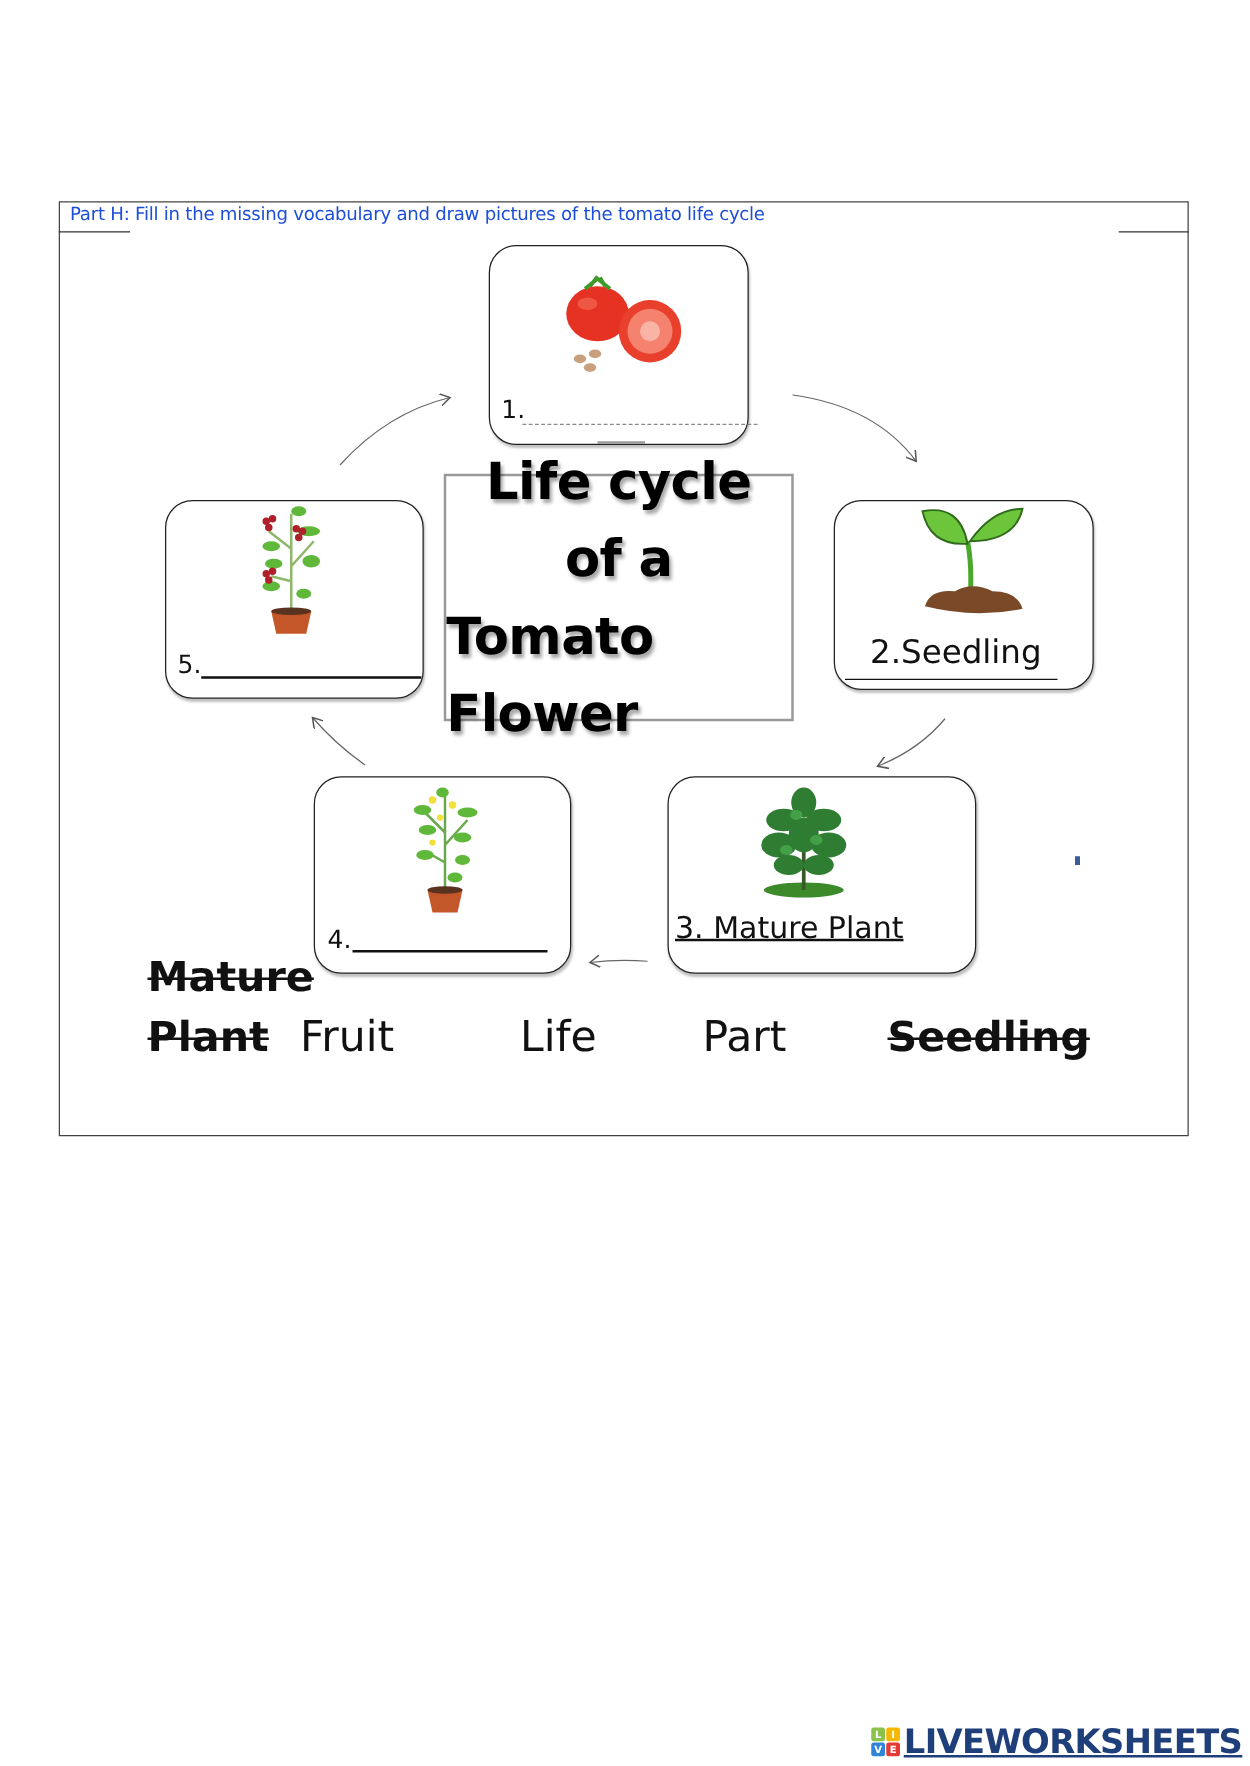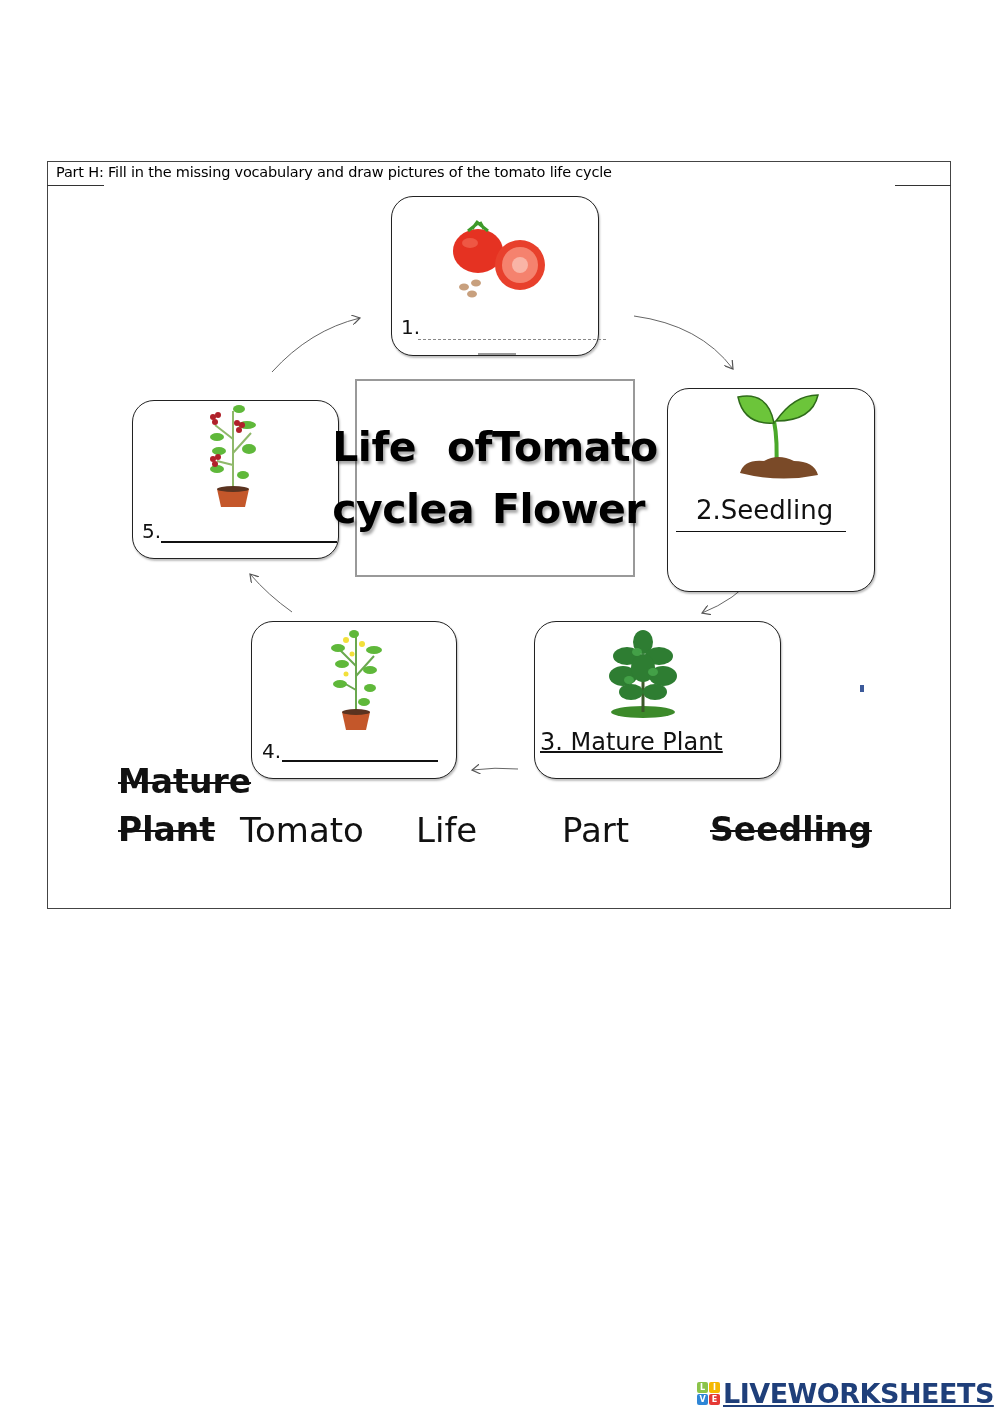--- a/index.html
+++ b/index.html
@@ -6,41 +6,41 @@
   body {
     width: 1000px; height: 1413px; background: #ffffff; position: relative;
     overflow: hidden; font-family: "DejaVu Sans", sans-serif; color: #111;
   }
   .abs { position: absolute; }
   .frame {
     left: 47px; top: 161px; width: 904px; height: 748px;
     border: 1px solid #444; box-sizing: border-box;
   }
   .instr {
-    left: 56px; top: 164px; font-size: 14.5px; color: #000000;
+    left: 56px; top: 164px; font-size: 14.5px; color: #1d4ed8;
     font-family: "DejaVu Sans", sans-serif; letter-spacing: -0.2px;
   }
   .rule-l { left: 47px; top: 185px; width: 57px; height: 1px; background: #333; }
   .rule-r { left: 895px; top: 185px; width: 56px; height: 1px; background: #333; }
 
   .card {
     border: 1.5px solid #222; border-radius: 22px; background: #fff;
     box-sizing: border-box;
     box-shadow: 1px 2px 2px rgba(0,0,0,0.25);
   }
   .label {
     font-family: "DejaVu Sans", sans-serif; font-size: 20px; color: #111;
   }
   .blank { height: 0; border-bottom: 2px solid #111; }
   .blank.dotted { border-bottom: 1px dashed #888; }
 
   .title-box {
     left: 355px; top: 379px; width: 280px; height: 198px;
     border: 2px solid #999; box-sizing: border-box; background: #fff;
-    display: flex; flex-direction: row; align-items: center; justify-content: center;
+    display: flex; flex-direction: column; align-items: center; justify-content: center;
   }
   .title-line {
     font-family: "DejaVu Sans", sans-serif; font-weight: bold; font-size: 41px;
     line-height: 62px; text-shadow: 2px 3px 3px rgba(0,0,0,0.35); color: #000;
     letter-spacing: -0.5px;
   }
 
   .word {
     font-family: "DejaVu Sans", sans-serif; font-size: 34px; color: #111;
   }
@@ -94,21 +94,21 @@
     <circle cx="78" cy="46" r="8" fill="#f9b4a6"></circle>
     <ellipse cx="22" cy="68" rx="5" ry="3.5" fill="#c8a07e"></ellipse>
     <ellipse cx="34" cy="64" rx="5" ry="3.5" fill="#c8a07e"></ellipse>
     <ellipse cx="30" cy="75" rx="5" ry="3.5" fill="#c8a07e"></ellipse>
   </svg>
   <div class="abs label" style="left:9px;top:118px;">1.</div>
   <div class="abs blank dotted" style="left:26px;top:142px;width:188px;"></div>
   <div class="abs" style="left:86px;top:156px;width:38px;height:2px;background:#999;"></div>
 </div>
 
-<div class="abs card" style="left:667px;top:388px;width:208px;height:204px;">
+<div class="abs card" style="left:667px;top:400px;width:208px;height:152px;">
   <svg class="abs" style="left:66px;top:2px" width="90" height="95">
     <path d="M42,80 Q44,50 40,30" stroke="#4aa82a" stroke-width="4" fill="none"></path>
     <path d="M40,32 Q10,34 4,6 Q34,0 40,32 Z" fill="#6cc53a" stroke="#2f6b1a" stroke-width="1.5"></path>
     <path d="M42,30 Q60,4 84,4 Q78,30 42,30 Z" fill="#6cc53a" stroke="#2f6b1a" stroke-width="1.5"></path>
     <path d="M6,82 Q10,68 30,70 Q44,62 60,70 Q80,70 84,84 Q46,92 6,82 Z" fill="#7a4a28"></path>
   </svg>
   <div class="abs label" style="left:28px;top:106px;font-size:26px;">2.Seedling</div>
   <div class="abs blank" style="left:8px;top:142px;width:170px;border-bottom-width:1px;"></div>
 </div>
 
@@ -194,21 +194,21 @@
 <div class="abs title-box">
   <div class="title-line">Life cycle</div>
   <div class="title-line">of a</div>
   <div class="title-line">Tomato Flower</div>
 </div>
 
 <div class="abs" style="left:860px;top:685px;width:4px;height:7px;background:#3c5a9a;"></div>
 
 <div class="abs word struck" style="left:118px;top:762px;font-weight:bold;font-size:33px;">Mature</div>
 <div class="abs word struck" style="left:118px;top:810px;font-weight:bold;font-size:33px;text-align:center;">Plant</div>
-<div class="abs word" style="left:240px;top:810px;">Tomato</div>
+<div class="abs word" style="left:240px;top:810px;">Fruit</div>
 <div class="abs word" style="left:416px;top:810px;">Life</div>
 <div class="abs word" style="left:562px;top:810px;">Part</div>
 <div class="abs word struck" style="left:710px;top:810px;font-weight:bold;font-size:33px;">Seedling</div>
 
 <div class="abs logo">
   <div class="logo-grid">
     <span style="background:#8bc34a">L</span>
     <span style="background:#f5b800">I</span>
     <span style="background:#2f86d6">V</span>
     <span style="background:#e53935">E</span>

